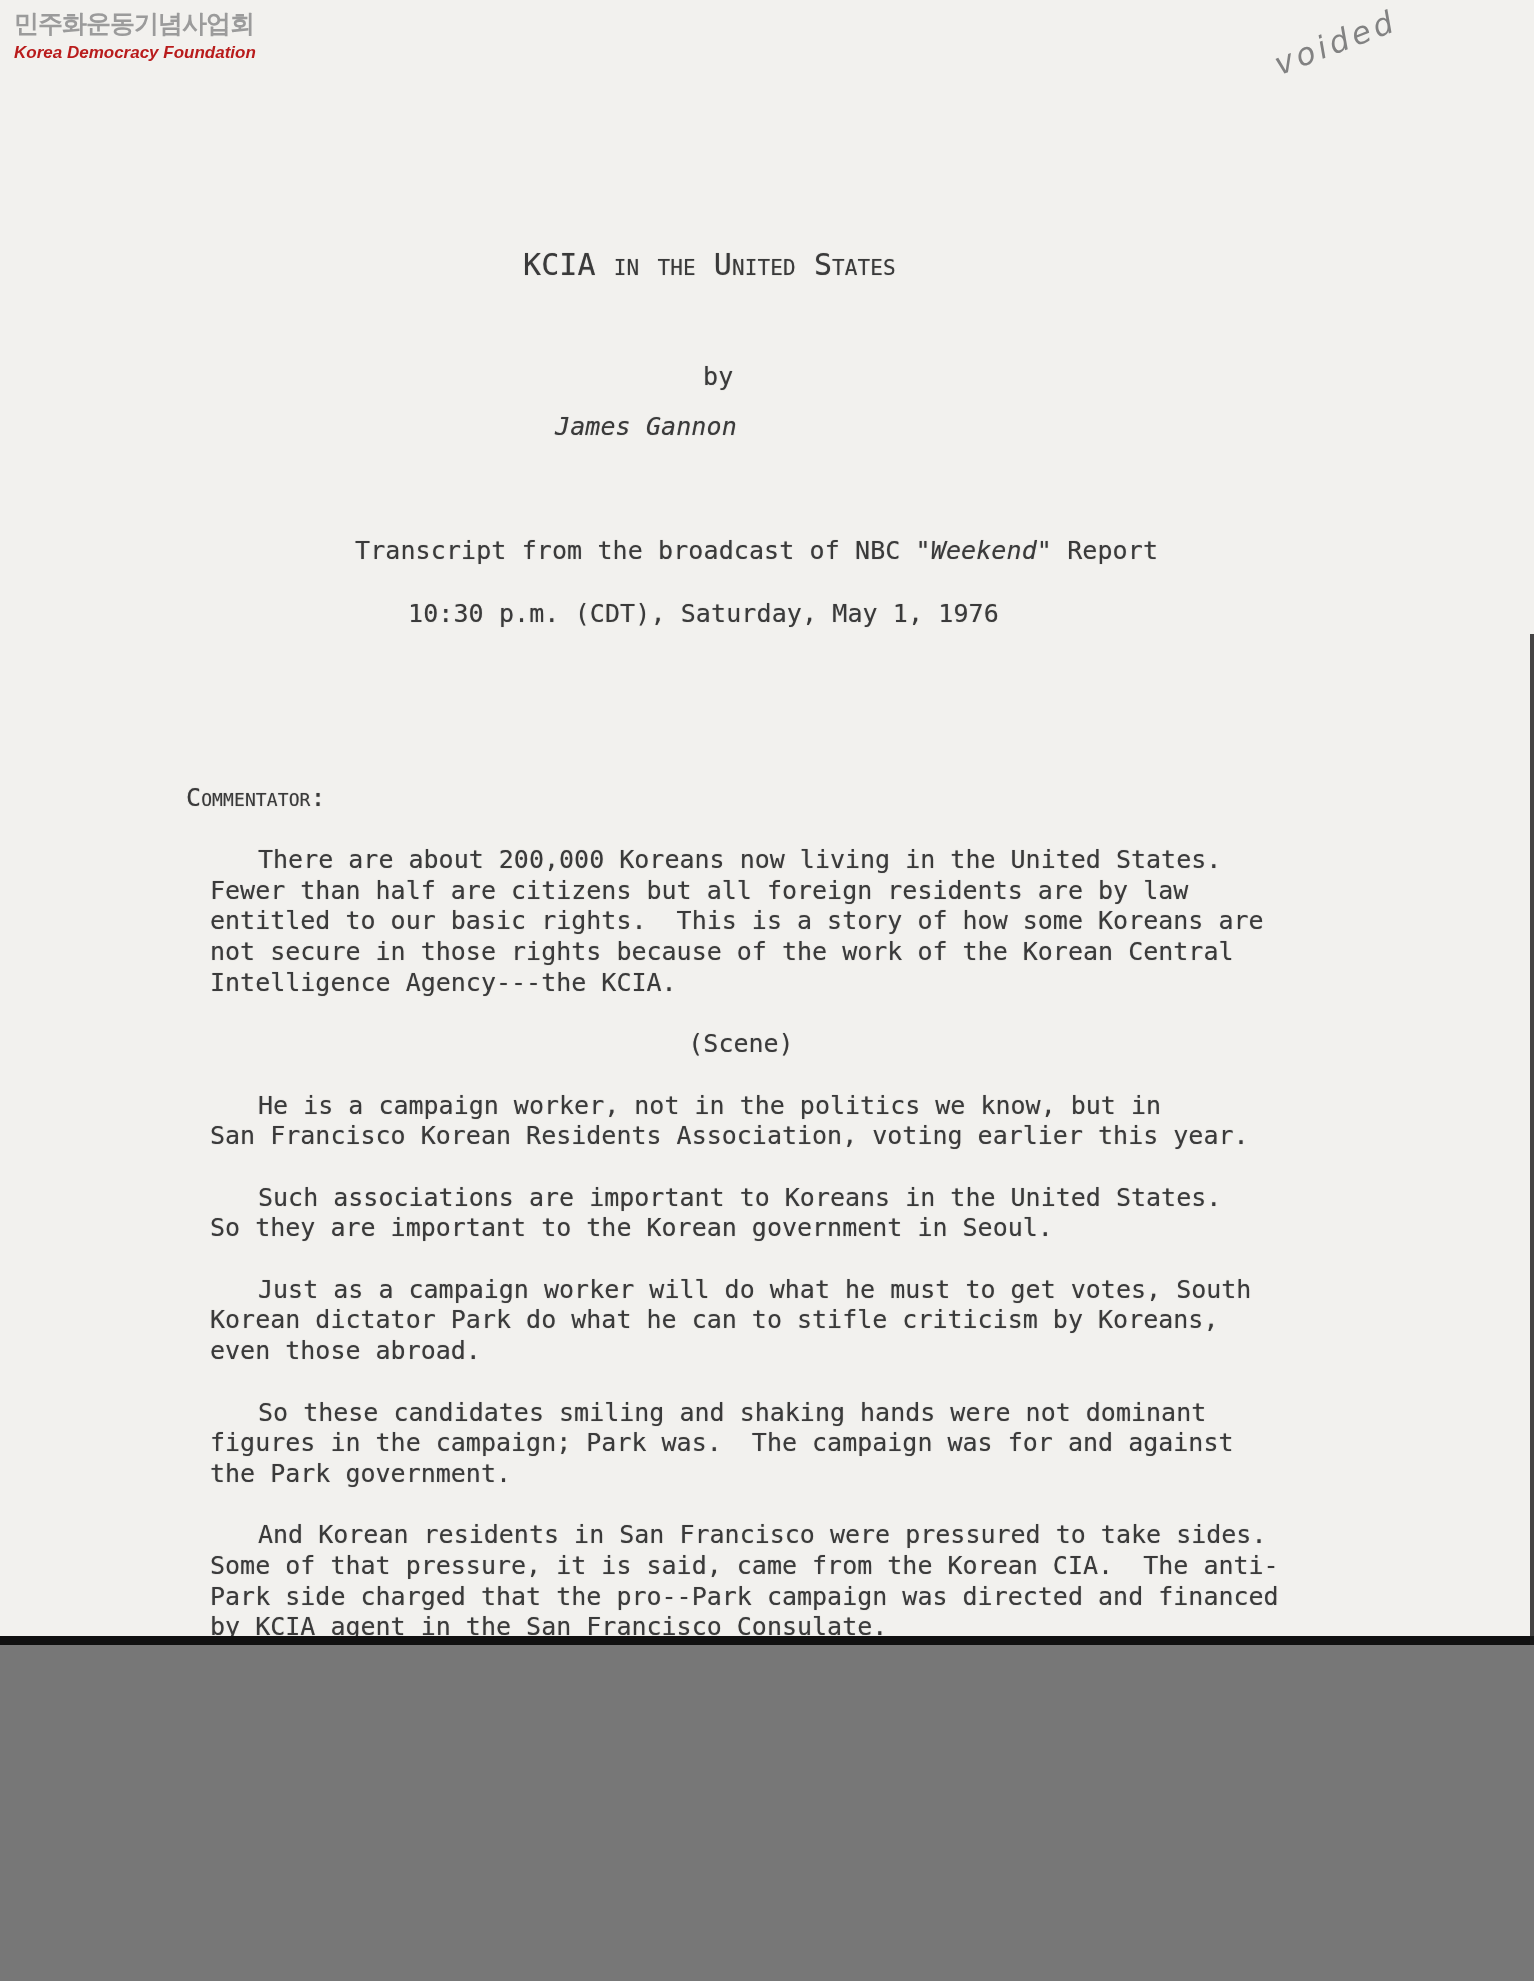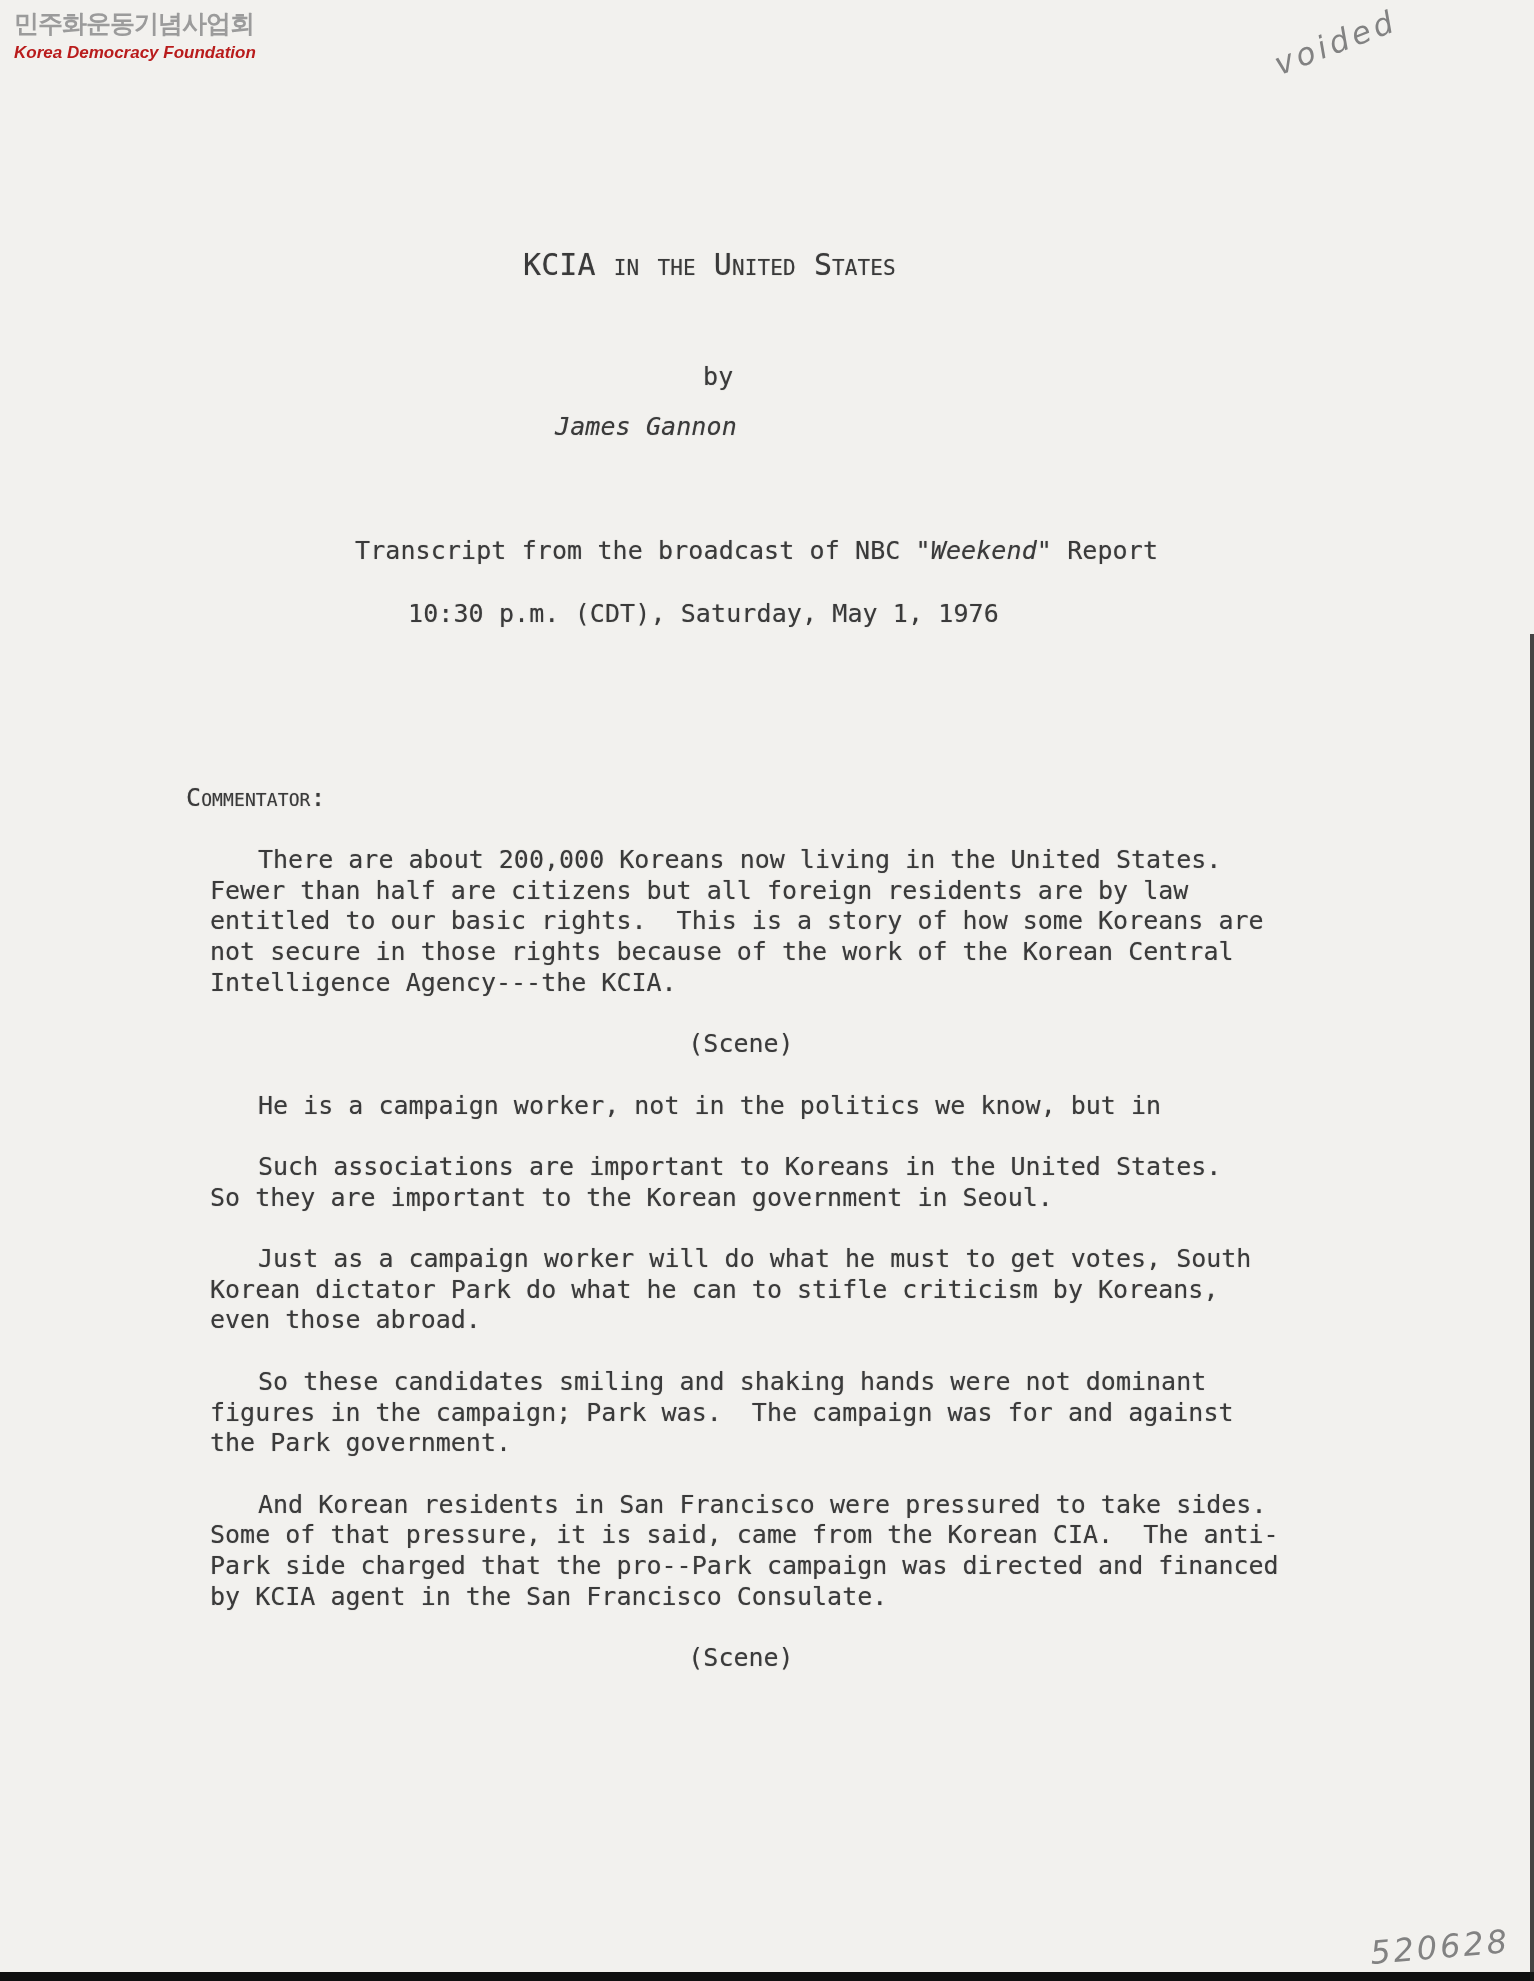--- a/index.html
+++ b/index.html
@@ -1,18 +1,18 @@
 <!DOCTYPE html>
 <html><head>
 <meta charset="utf-8">
 <style>
   html,body{margin:0;padding:0;background:#777;}
   .page{
     position:relative;
-    width:1534px;height:1981px;
+    width:1534px;height:1645px;
     margin:0 auto;
     background:#f2f1ee;
     overflow:hidden;
     font-family:"DejaVu Sans Mono","Liberation Mono",monospace;
     color:#3a3a3a;
   }
   
   .logo{position:absolute;left:14px;top:8px;}
   .logo-korean{
     font-family:"DejaVu Sans",sans-serif;
@@ -96,20 +96,21 @@
       <div class="para">
         <div class="line">There are about 200,000 Koreans now living in the United States.</div>
         <div class="line">Fewer than half are citizens but all foreign residents are by law</div>
         <div class="line">entitled to our basic rights.  This is a story of how some Koreans are</div>
         <div class="line">not secure in those rights because of the work of the Korean Central</div>
         <div class="line">Intelligence Agency---the KCIA.</div>
       </div>
       <div class="scene">(Scene)</div>
       <div class="para">
         <div class="line">He is a campaign worker, not in the politics we know, but in</div>
+        <div class="line">San Francisco Korean Residents Association, voting earlier this year.</div>
       </div>
       <div class="para">
         <div class="line">Such associations are important to Koreans in the United States.</div>
         <div class="line">So they are important to the Korean government in Seoul.</div>
       </div>
       <div class="para">
         <div class="line">Just as a campaign worker will do what he must to get votes, South</div>
         <div class="line">Korean dictator Park do what he can to stifle criticism by Koreans,</div>
         <div class="line">even those abroad.</div>
       </div>

